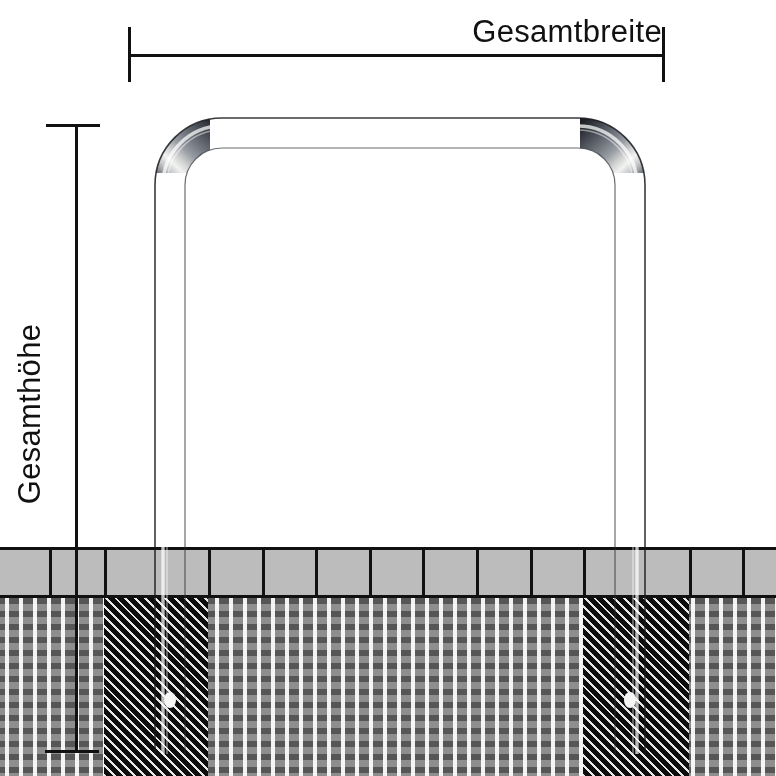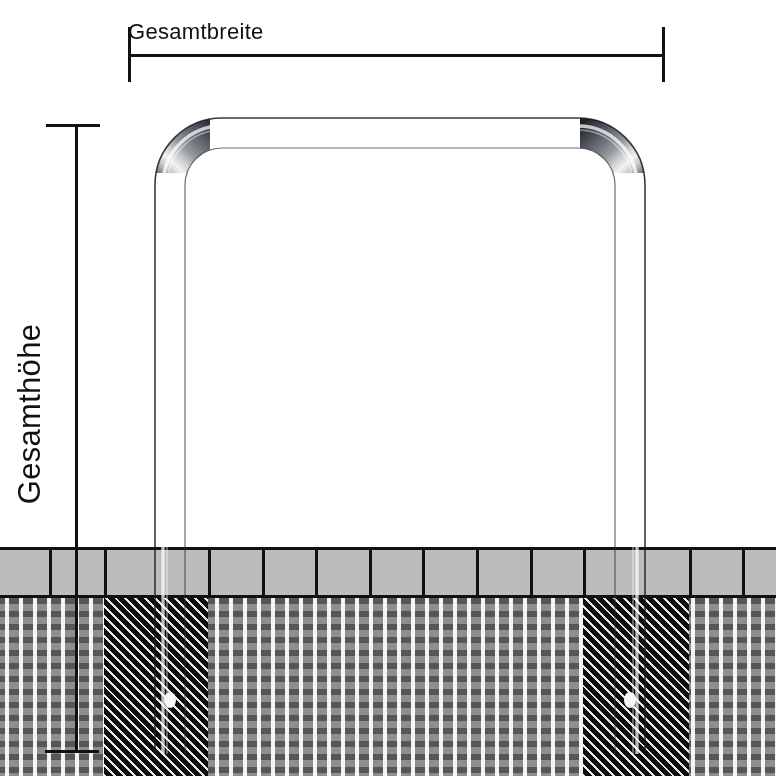--- a/index.html
+++ b/index.html
@@ -100,22 +100,22 @@
     position: absolute;
     height: 3px;
     background: #111;
   }
 
   .dim-label-top {
     position: absolute;
     left: 128px;
     width: 534px;
     top: 14px;
-    text-align: left;
-    font-size: 22px;
+    text-align: right;
+    font-size: 31px;
     color: #111;
     letter-spacing: 0.3px;
     line-height: 36px;
     white-space: nowrap;
   }
 
   .dim-label-left {
     position: absolute;
     left: -70px;
     top: 396px;

